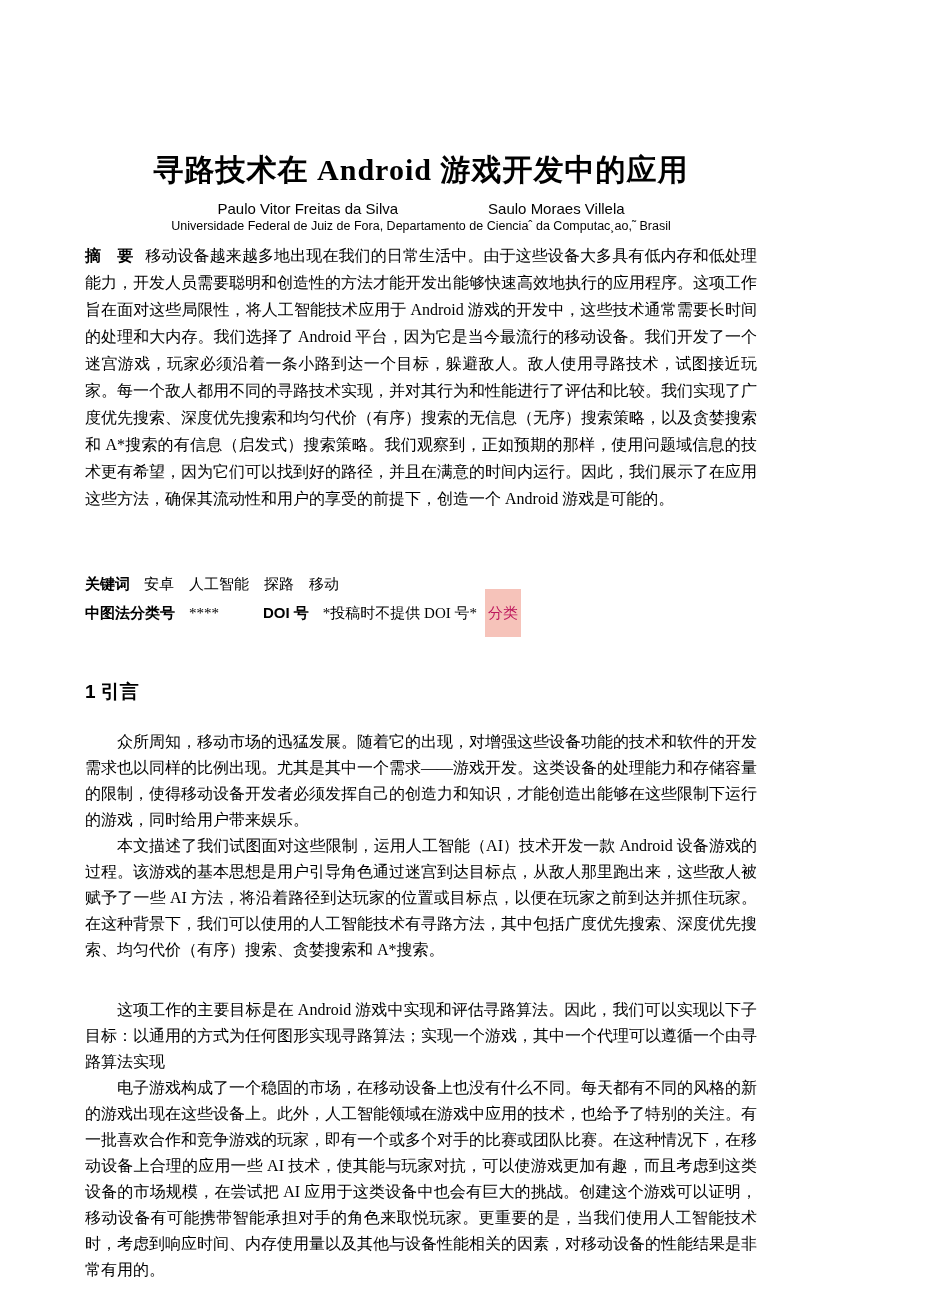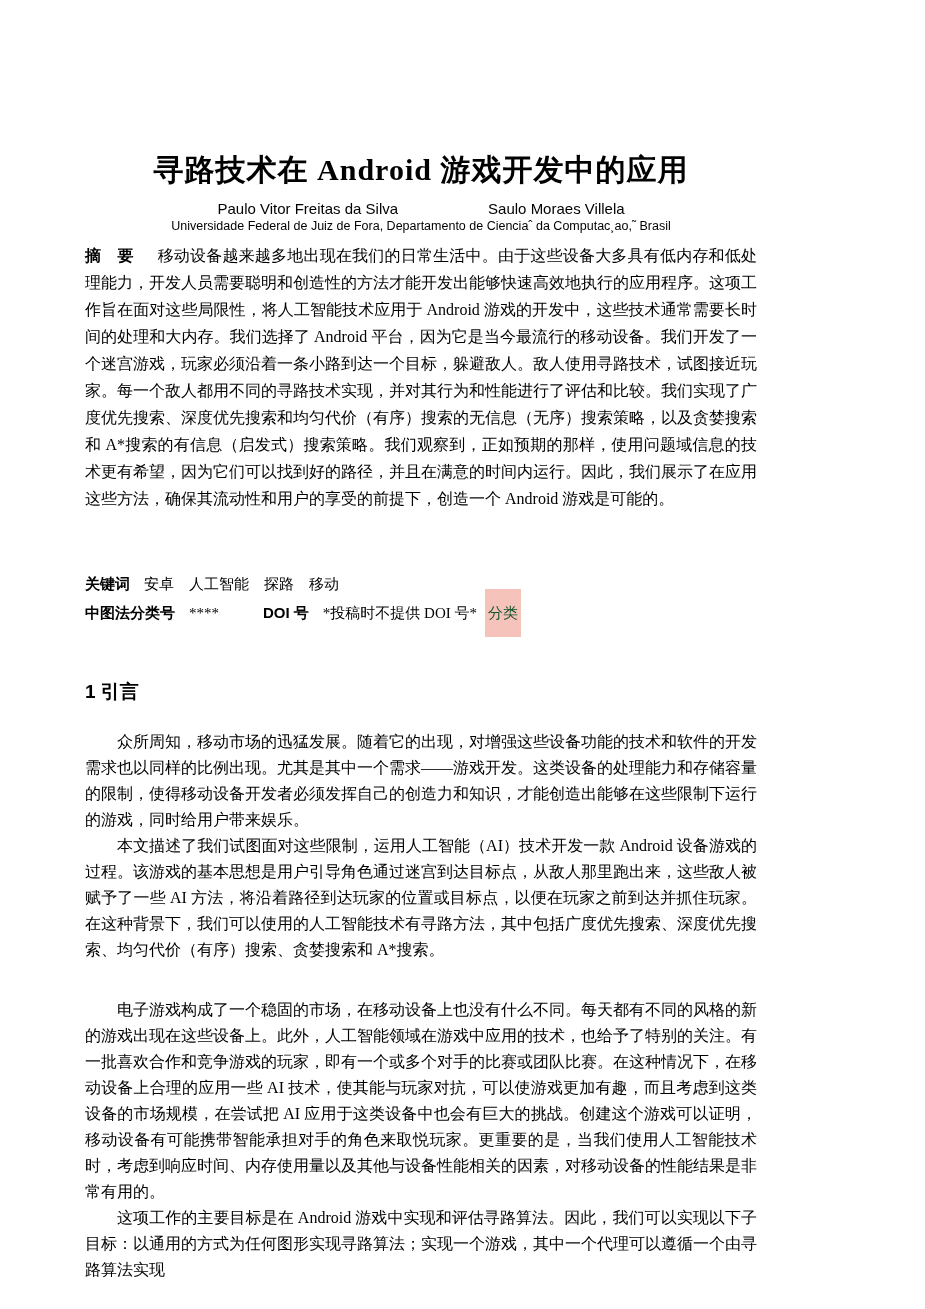--- a/index.html
+++ b/index.html
@@ -40,37 +40,37 @@
   .abstract {
     margin-top: 9px;
     font-size: 16px;
     line-height: 27px;
     text-align: justify;
   }
   .bold-label {
     font-family: "Liberation Sans", sans-serif;
     font-weight: bold;
   }
-  .abstract .bold-label { margin-right: 24px; }
+  .abstract .bold-label { margin-right: 12px; }
   .keywords-line {
     margin-top: 58px;
     font-size: 15px;
     line-height: 27px;
   }
   .keywords-line .bold-label { margin-right: 14px; }
   .clc-line {
     margin-top: 1px;
     font-size: 15px;
     line-height: 27px;
   }
   .clc-line .bold-label { margin-right: 14px; }
   .clc-line .value { margin-right: 44px; }
   .doi-value { margin-right: 8px; }
   .annotation {
-    color: #14532d;
+    color: #be185d;
     background: #f6c3ba;
     padding: 16px 3px;
   }
   .columns {
     display: flex;
     gap: 34px;
     margin-top: 38px;
     flex-direction: column;
   }
   .col {
@@ -116,19 +116,19 @@
 
   <div class="columns">
 
     <div class="col">
       <h2 class="section-heading">1 引言</h2>
       <p>众所周知，移动市场的迅猛发展。随着它的出现，对增强这些设备功能的技术和软件的开发需求也以同样的比例出现。尤其是其中一个需求——游戏开发。这类设备的处理能力和存储容量的限制，使得移动设备开发者必须发挥自己的创造力和知识，才能创造出能够在这些限制下运行的游戏，同时给用户带来娱乐。</p>
       <p>本文描述了我们试图面对这些限制，运用人工智能（AI）技术开发一款 Android 设备游戏的过程。该游戏的基本思想是用户引导角色通过迷宫到达目标点，从敌人那里跑出来，这些敌人被赋予了一些 AI 方法，将沿着路径到达玩家的位置或目标点，以便在玩家之前到达并抓住玩家。在这种背景下，我们可以使用的人工智能技术有寻路方法，其中包括广度优先搜索、深度优先搜索、均匀代价（有序）搜索、贪婪搜索和 A*搜索。</p>
     </div>
 
     <div class="col">
+      <p>这项工作的主要目标是在 Android 游戏中实现和评估寻路算法。因此，我们可以实现以下子目标：以通用的方式为任何图形实现寻路算法；实现一个游戏，其中一个代理可以遵循一个由寻路算法实现</p>
       <p>电子游戏构成了一个稳固的市场，在移动设备上也没有什么不同。每天都有不同的风格的新的游戏出现在这些设备上。此外，人工智能领域在游戏中应用的技术，也给予了特别的关注。有一批喜欢合作和竞争游戏的玩家，即有一个或多个对手的比赛或团队比赛。在这种情况下，在移动设备上合理的应用一些 AI 技术，使其能与玩家对抗，可以使游戏更加有趣，而且考虑到这类设备的市场规模，在尝试把 AI 应用于这类设备中也会有巨大的挑战。创建这个游戏可以证明，移动设备有可能携带智能承担对手的角色来取悦玩家。更重要的是，当我们使用人工智能技术时，考虑到响应时间、内存使用量以及其他与设备性能相关的因素，对移动设备的性能结果是非常有用的。</p>
-      <p>这项工作的主要目标是在 Android 游戏中实现和评估寻路算法。因此，我们可以实现以下子目标：以通用的方式为任何图形实现寻路算法；实现一个游戏，其中一个代理可以遵循一个由寻路算法实现</p>
     </div>
 
   </div>
 
 </div>
 
 </body></html>

